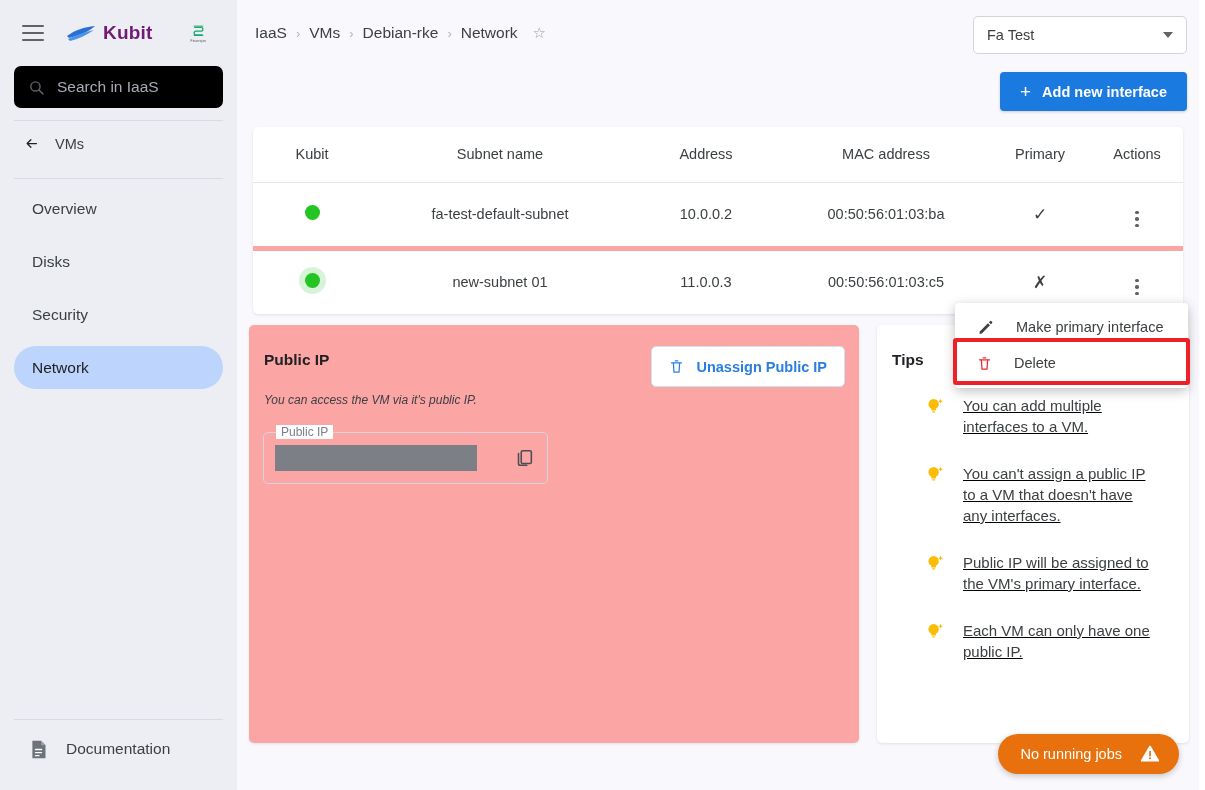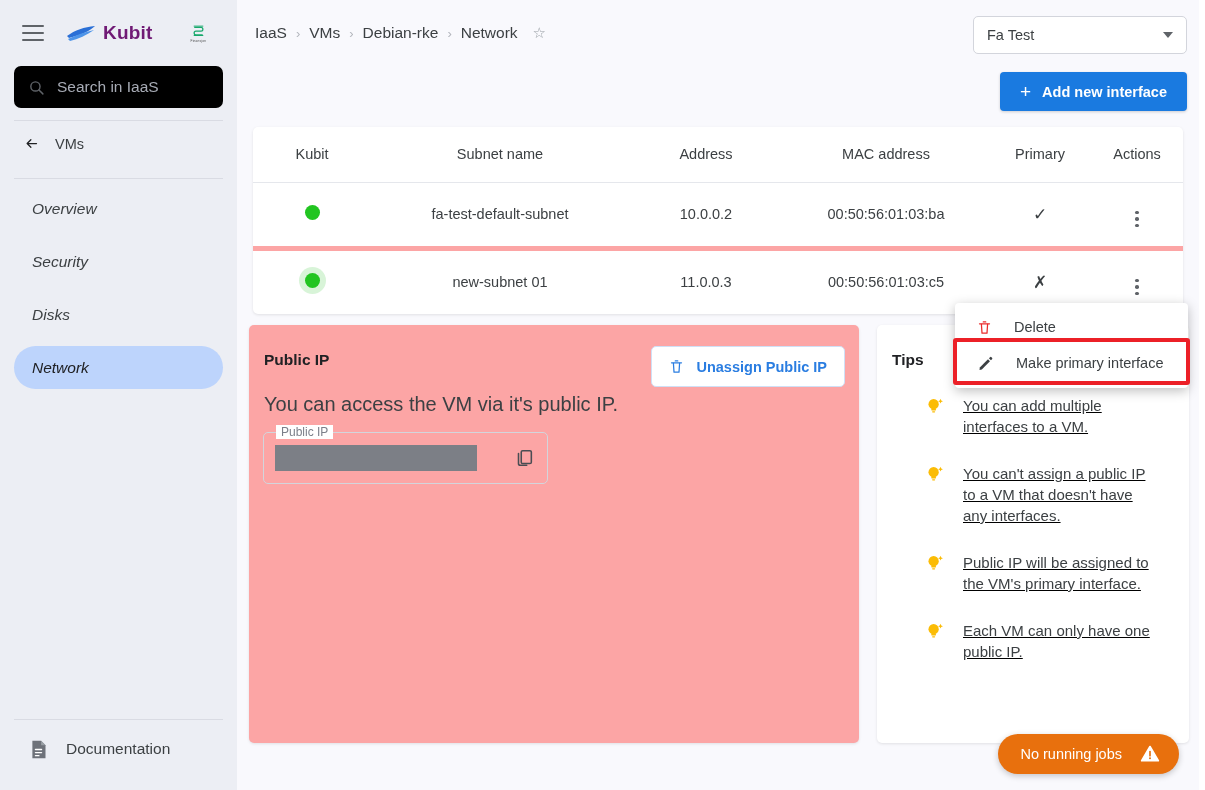--- a/index.html
+++ b/index.html
@@ -36,21 +36,21 @@
   }
   .search-ph { color: #a7abb5; font-size: 15.5px; }
 
   .sb-divider { height: 1px; background: #d9dbe3; margin: 12px 14px 0; }
   .sb-back {
     display: flex; align-items: center; gap: 14px;
     padding: 0 22px; height: 45px; cursor: pointer;
   }
   .sb-back-label { font-size: 14.5px; color: #3c4043; font-weight: 500; }
 
-  .sb-list { padding: 8px 14px 0; font-style: italic; }
+  .sb-list { padding: 8px 14px 0; }
   .sb-item {
     height: 43px; display: flex; align-items: center;
     padding: 0 18px; border-radius: 22px; margin-bottom: 10px;
     font-size: 15.5px; color: #3c4043; cursor: pointer;
   }
   .sb-item.active { background: #bdd4fc; color: #202124; }
 
   .sb-bottom { position: absolute; left: 0; bottom: 12px; width: 237px; }
   .sb-bottom .sb-divider { margin: 0 14px; }
   .doc-row { display: flex; align-items: center; gap: 17px; padding: 0 28px; height: 58px;
@@ -122,21 +122,21 @@
     background: #fca5a5; border-radius: 5px; box-shadow: 0 1px 3px rgba(0,0,0,.10);
   }
   .pip-title { position: absolute; left: 15px; top: 26px; font-size: 15.5px;
     font-weight: bold; color: #202124; }
   .unassign-btn {
     position: absolute; right: 14px; top: 21px; height: 41px;
     border: 1px solid #cfe0f6; border-radius: 5px; background: #fff;
     display: flex; align-items: center; gap: 12px; padding: 0 17px;
     color: #2a7de1; font-size: 14.5px; font-weight: bold; cursor: pointer;
   }
-  .pip-desc { position: absolute; left: 15px; top: 68px; font-size: 20px; color: #3c4043; }
+  .pip-desc { position: absolute; left: 15px; top: 68px; font-size: 12px; color: #3c4043; font-style: italic; }
 
   .field {
     position: absolute; left: 14px; top: 107px; width: 285px; height: 52px;
     border: 1px solid #d3d5dc; border-radius: 5px;
     display: flex; align-items: center; justify-content: space-between;
     padding: 0 12px 0 11px;
   }
   .field-label {
     position: absolute; left: 12px; top: -8px; background: #fff; padding: 0 5px;
     font-size: 12px; color: #7b7f89;
@@ -229,24 +229,24 @@
       <span class="sb-back-label">VMs</span>
     </div>
 
     <div class="sb-divider"></div>
 
     <div class="sb-list">
       <div class="sb-item">
         <span>Overview</span>
       </div>
       <div class="sb-item">
+        <span>Disks</span>
+      </div>
+      <div class="sb-item">
         <span>Security</span>
-      </div>
-      <div class="sb-item">
-        <span>Disks</span>
       </div>
       <div class="sb-item active">
         <span>Network</span>
       </div>
     </div>
 
     <div class="sb-bottom">
       <div class="sb-divider"></div>
       <div class="doc-row">
         <svg width="21" height="23" viewBox="0 0 24 24">
@@ -397,32 +397,32 @@
           <circle cx="10.5" cy="10" r="5.6" fill="#fbbc05"></circle>
           <rect x="7.8" y="15.2" width="5.4" height="1.7" rx=".8" fill="#fbbc05"></rect>
           <rect x="8.8" y="17.6" width="3.4" height="1.5" rx=".7" fill="#fbbc05"></rect>
           <path d="M18 4 l.8 1.9 L20.7 6.7 l-1.9 .8 L18 9.4 l-.8-1.9 L15.3 6.7 l1.9-.8 Z" fill="#fbbc05"></path>
         </svg>
         <div class="tip-text">Each VM can only have one public IP.</div>
       </div>
     </div>
 
     <div class="ctx-menu">
-      <div class="ctx-item highlight">
-        <svg width="15" height="17" viewBox="0 0 24 24">
-          <path d="M4 6 h16 M10 3 h4 M7 6 l1 15 h8 l1 -15" stroke="#ea2b2b" stroke-width="2" fill="none" stroke-linecap="round" stroke-linejoin="round"></path>
-        </svg>
-        <span>Delete</span>
-      </div>
       <div class="ctx-item">
         <svg width="17" height="17" viewBox="0 0 24 24">
           <path d="M4 17.5 L15.5 6 l2.8 2.8 L6.8 20.3 L3.5 21 Z" fill="#3c4043"></path>
           <path d="M16.8 4.7 l2.8 2.8 1.6-1.6 a1.4 1.4 0 0 0 0-2 l-.8-.8 a1.4 1.4 0 0 0-2 0 Z" fill="#3c4043"></path>
         </svg>
         <span>Make primary interface</span>
+      </div>
+      <div class="ctx-item highlight">
+        <svg width="15" height="17" viewBox="0 0 24 24">
+          <path d="M4 6 h16 M10 3 h4 M7 6 l1 15 h8 l1 -15" stroke="#ea2b2b" stroke-width="2" fill="none" stroke-linecap="round" stroke-linejoin="round"></path>
+        </svg>
+        <span>Delete</span>
       </div>
     </div>
     <div class="hl-box"></div>
 
     <div class="jobs-pill">
       <span class="jobs-text">No running jobs</span>
       <svg width="22" height="20" viewBox="0 0 24 24">
         <path d="M12 3 L22 20 H2 Z" fill="#ffffff" stroke="#ffffff" stroke-width="2" stroke-linejoin="round"></path>
         <path d="M12 9 v5" stroke="#e8700d" stroke-width="2" stroke-linecap="round"></path>
         <circle cx="12" cy="17" r="1.2" fill="#e8700d"></circle>

